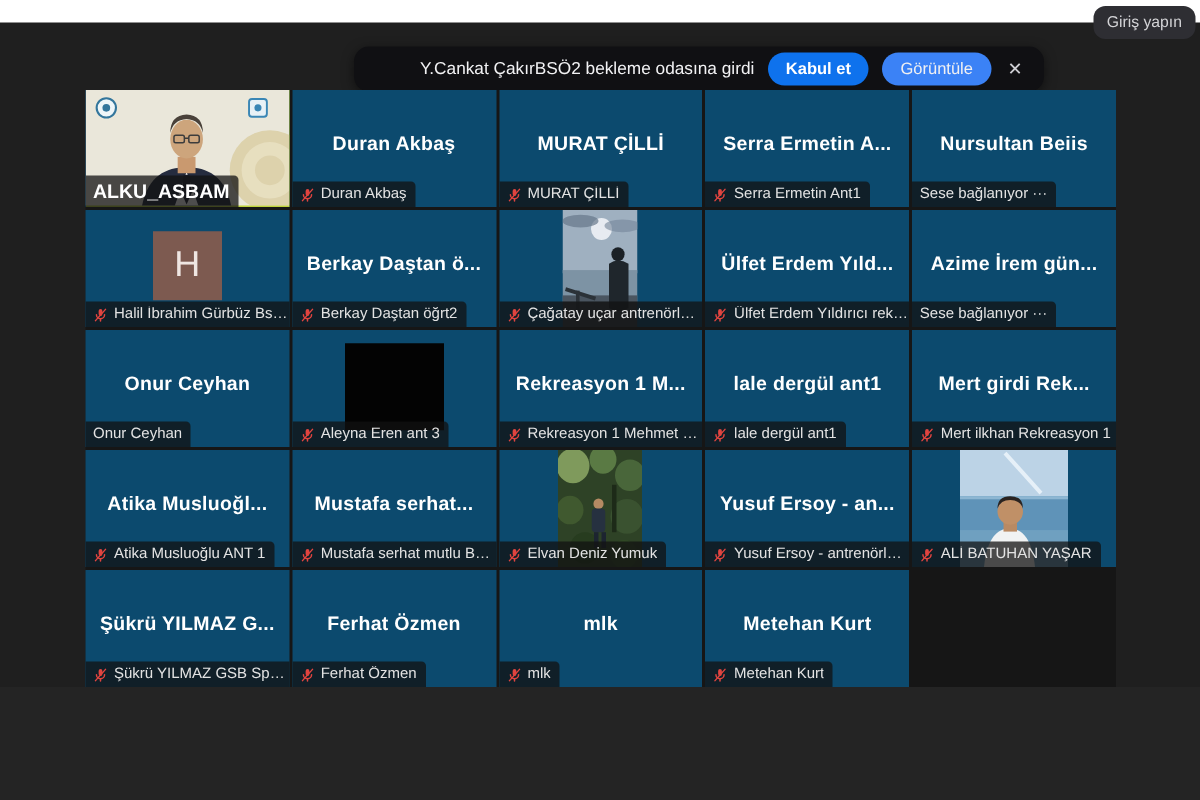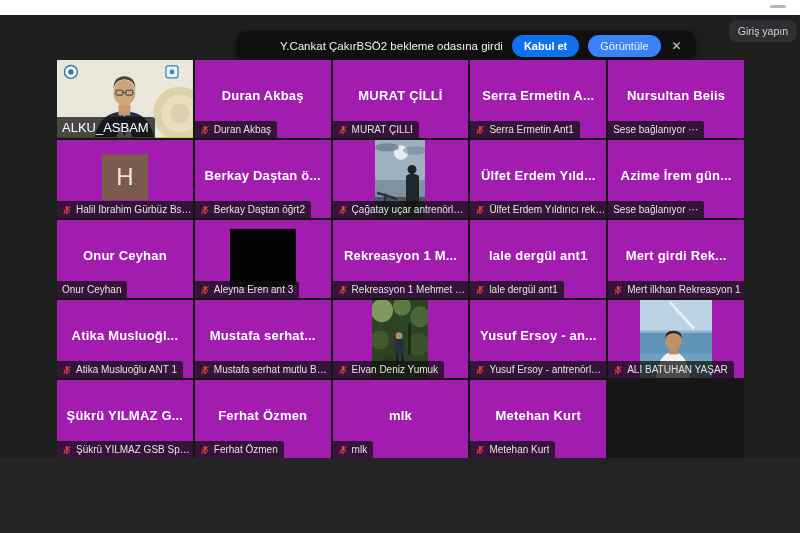--- a/index.html
+++ b/index.html
@@ -1,42 +1,42 @@
 <!DOCTYPE html>
 <html><head>
 <meta charset="utf-8">
 <style>
   html,body{margin:0;padding:0;}
   body{width:800px;height:533px;overflow:hidden;background:#1f1f1f;
        font-family:"Liberation Sans",sans-serif;-webkit-font-smoothing:antialiased;}
   .screen{position:relative;width:800px;height:533px;background:#1f1f1f;}
   .top-strip{position:absolute;left:0;top:0;width:800px;height:15px;background:#ffffff;}
   .browser-dash{position:absolute;top:5px;right:14px;width:16px;height:3px;border-radius:2px;background:#b9b9b9;}
-  .signin{position:absolute;top:20px;right:3px;background:#2e2e33;color:#d3d3d6;border:none;
+  .signin{position:absolute;top:4px;right:3px;background:#2e2e33;color:#d3d3d6;border:none;
           border-radius:8px;padding:5px 9px;font-size:10.5px;font-family:inherit;cursor:pointer;}
   .toast{position:absolute;left:236px;top:31px;height:30px;display:flex;align-items:center;gap:9px;
          background:#101013;border-radius:10px;padding:0 12px;box-shadow:0 2px 8px rgba(0,0,0,.5);}
   .toast-msg{color:#f2f2f4;font-size:11.5px;white-space:nowrap;margin-left:32px;}
   .btn-accept{background:#0e72ed;color:#fff;border:none;border-radius:14px;padding:5px 12px;
               font-size:11px;font-weight:bold;font-family:inherit;cursor:pointer;white-space:nowrap;}
   .btn-view{background:#3b82f6;color:#f0f0f2;border:none;border-radius:14px;padding:5px 12px;
             font-size:11px;font-family:inherit;cursor:pointer;white-space:nowrap;}
   .btn-close{background:transparent;color:#cfcfd4;border:none;font-size:12px;padding:0 2px;
              font-family:inherit;cursor:pointer;}
   .grid{position:absolute;left:57px;top:60px;width:687px;height:398px;background:#161616;
         display:grid;grid-template-columns:repeat(5,1fr);grid-template-rows:repeat(5,1fr);gap:2px;}
-  .tile{position:relative;background:#a21caf;overflow:hidden;}
+  .tile{position:relative;background:#0c4a6e;overflow:hidden;}
   .tile.active{box-shadow:inset 0 0 0 2px #bdd23c;}
   .center-name{position:absolute;inset:0;display:flex;align-items:center;justify-content:center;
                transform:translateY(-4px);color:#ffffff;font-weight:bold;font-size:13px;
                letter-spacing:.2px;text-align:center;padding:0 6px;white-space:nowrap;overflow:hidden;}
   .label{position:absolute;left:0;bottom:0;display:flex;align-items:center;gap:4px;max-width:96%;
          background:rgba(18,18,18,.75);padding:3px 6px 3px 5px;border-top-right-radius:3px;}
   .label span{color:#e3e3e3;font-size:10px;white-space:nowrap;overflow:hidden;text-overflow:ellipsis;}
-  .label.large span{font-size:13px;color:#fff;}
+  .label.large span{font-size:13px;color:#fff;font-weight:bold;}
   .mic{flex:0 0 auto;display:inline-flex;}
   .avatar{position:absolute;left:50%;top:50%;transform:translate(-50%,-54%);width:46px;height:46px;
           background:#7d5a50;display:flex;align-items:center;justify-content:center;
           color:#efe6e2;font-size:24px;}
   .blackbox{position:absolute;left:50%;top:50%;transform:translate(-50%,-52%);width:66px;height:58px;background:#030303;}
   .photo{position:absolute;top:0;bottom:0;left:50%;transform:translateX(-50%);}
   .fill{position:absolute;inset:0;}
   .below-band{position:absolute;left:0;top:458px;width:800px;height:75px;background:#242424;}
 </style>
 </head>

